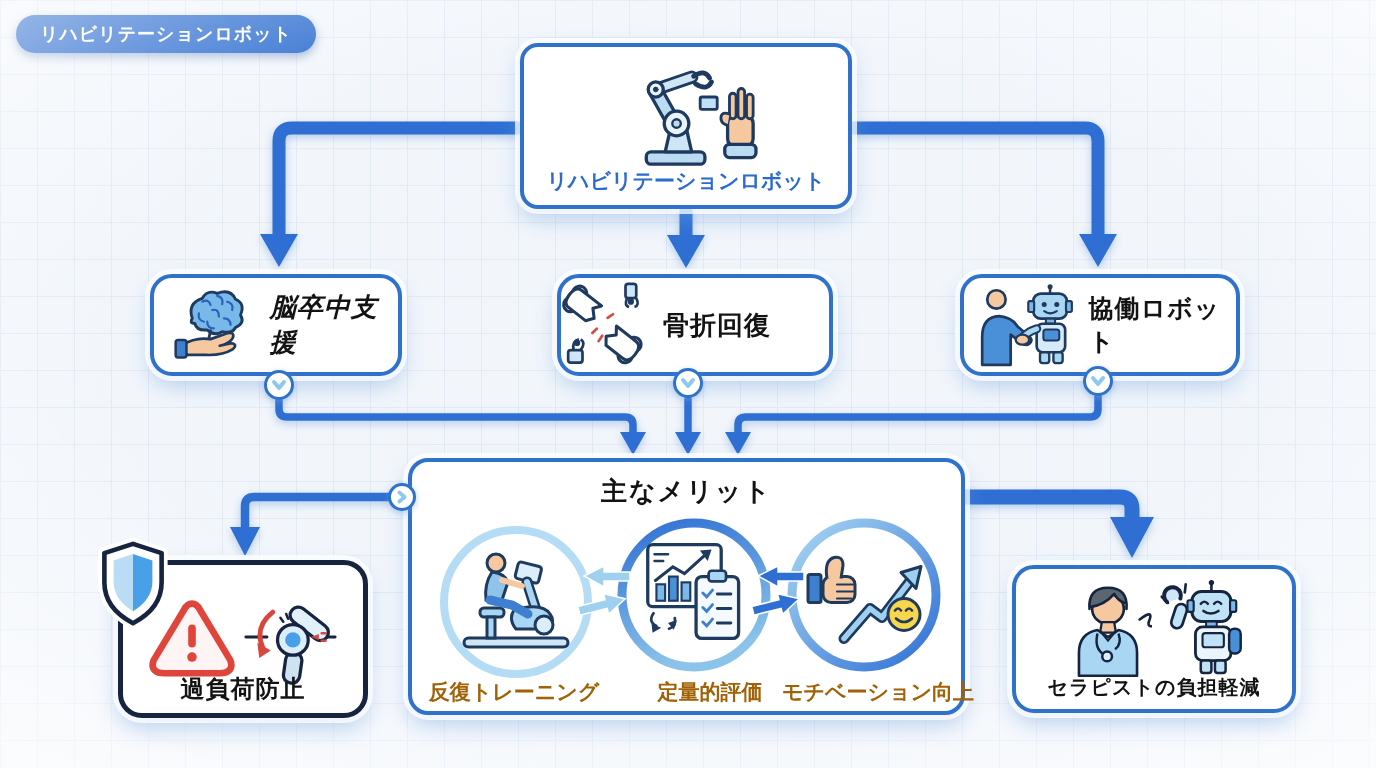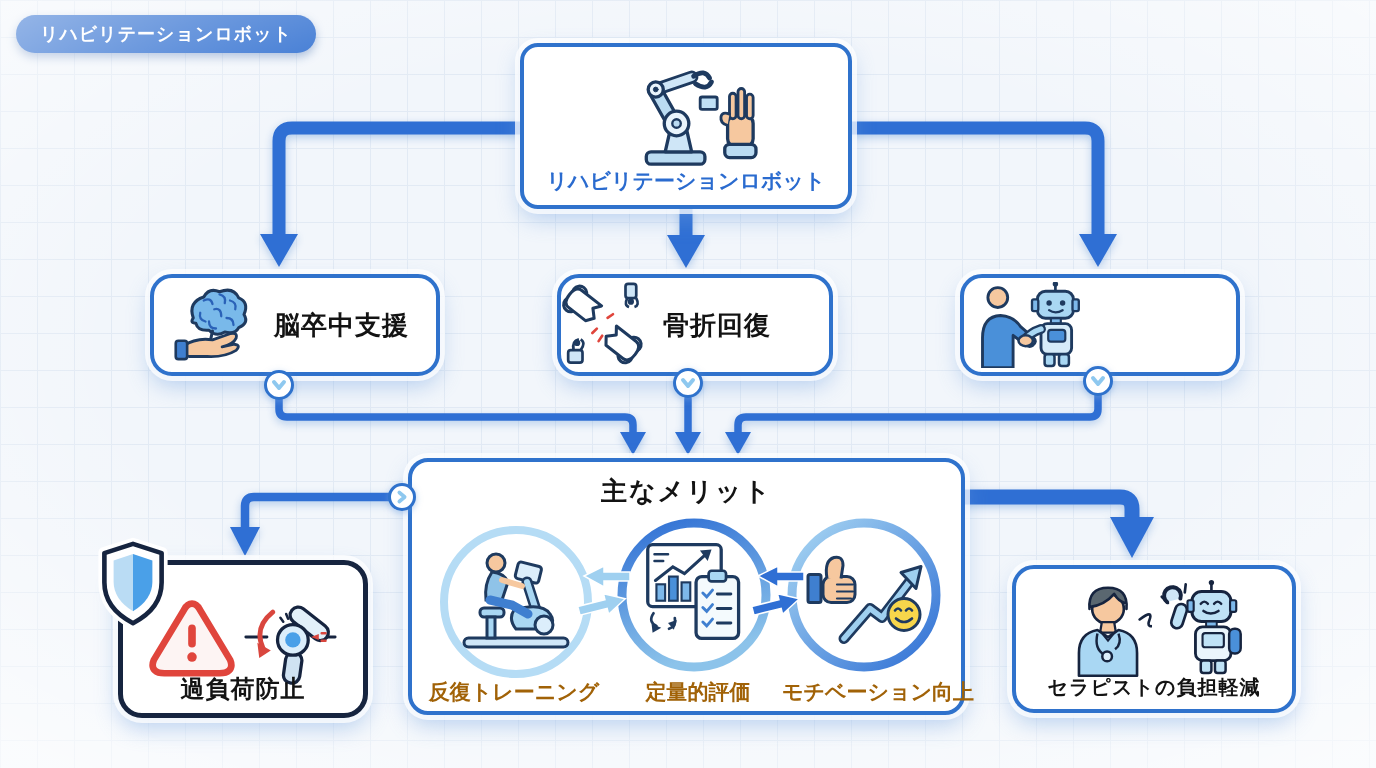--- a/index.html
+++ b/index.html
@@ -107,21 +107,21 @@
         <rect x="126" y="32" width="7" height="27" rx="3.5" fill="#f6c89f" stroke-width="3"></rect>
         <rect x="135" y="27" width="7" height="32" rx="3.5" fill="#f6c89f" stroke-width="3"></rect>
         <rect x="144" y="33" width="7" height="26" rx="3.5" fill="#f6c89f" stroke-width="3"></rect>
         <path d="M124 66 q-8 -2 -7 -9 q1 -6 9 -3" fill="#f6c89f" stroke-width="3"></path>
         <rect x="121" y="86" width="33" height="14" rx="5" fill="#badbf2" stroke-width="3.5"></rect>
       </g>
     </svg>
     <div class="blue-label">リハビリテーションロボット</div>
   </div>
 
-  <div class="node row2" style="left:150px;width:290px;padding-left:20px;gap:16px;">
+  <div class="node row2" style="left:150px;width:252px;padding-left:20px;gap:16px;font-style:italic;">
     <svg width="84" height="84" viewBox="0 0 96 96">
       <path d="M22 40 Q16 22 34 16 Q40 5 52 10 Q68 4 74 17 Q86 22 80 36 Q86 46 74 51 Q70 59 58 56 Q48 62 40 54 Q27 55 25 46 Q18 46 22 40 Z" fill="#79b9ea" stroke="#1e3a5f" stroke-width="3.5" stroke-linejoin="round"></path>
       <path d="M34 20 q8 -4 10 4 M52 13 q8 2 6 10 M64 20 q8 2 6 10 M30 34 q-2 8 6 10 M46 30 q8 -2 8 8 M60 40 q8 0 8 8 M40 44 q0 8 8 8" fill="none" stroke="#2a62b8" stroke-width="2.6" stroke-linecap="round"></path>
       <path d="M44 55 L42 64" stroke="#1e3a5f" stroke-width="3.5" stroke-linecap="round"></path>
       <path d="M10 72 Q26 62 44 65 L64 58 Q73 56 71 63 Q68 70 55 73 L69 70 Q77 71 71 77 Q58 85 38 84 L17 84 Q8 82 10 72 Z" fill="#f6c89f" stroke="#1e3a5f" stroke-width="3.2" stroke-linejoin="round"></path>
       <rect x="2" y="66" width="13" height="21" rx="3" fill="#3f7fd0" stroke="#1e3a5f" stroke-width="3"></rect>
     </svg>
     <div class="label">脳卒中支援</div>
   </div>
 
@@ -166,20 +166,21 @@
       <path d="M79 31 q7 5 15 0" fill="none" stroke="#1e3a5f" stroke-width="2.6" stroke-linecap="round"></path>
       <rect x="81" y="40" width="11" height="6" fill="#7db8ea" stroke="#1e3a5f" stroke-width="2.4"></rect>
       <rect x="70" y="46" width="34" height="34" rx="7" fill="#d6ebf9" stroke="#1e3a5f" stroke-width="3.2"></rect>
       <rect x="78" y="53" width="19" height="13" rx="3" fill="#4a90d9" stroke="#1e3a5f" stroke-width="2.4"></rect>
       <path d="M70 52 Q58 56 52 64" stroke="#1e3a5f" stroke-width="11" fill="none" stroke-linecap="round"></path>
       <path d="M70 52 Q58 56 52 64" stroke="#a9d7f3" stroke-width="6" fill="none" stroke-linecap="round"></path>
       <ellipse cx="53" cy="65" rx="8" ry="6" fill="#f6c89f" stroke="#1e3a5f" stroke-width="2.8"></ellipse>
       <rect x="74" y="80" width="11" height="13" rx="3" fill="#a9d7f3" stroke="#1e3a5f" stroke-width="2.8"></rect>
       <rect x="90" y="80" width="11" height="13" rx="3" fill="#a9d7f3" stroke="#1e3a5f" stroke-width="2.8"></rect>
     </svg>
+    <div class="label" style="font-size:25px;">協働ロボット</div>
   </div>
 
   <div class="chev" style="left:264px;top:370px;">
     <svg width="20" height="20" viewBox="0 0 20 20">
         <path d="M5 7 L10 13 L15 7" fill="none" stroke="#8ec8ef" stroke-width="4" stroke-linecap="round" stroke-linejoin="round"></path>
       </svg>
   </div>
   <div class="chev" style="left:673px;top:368px;">
     <svg width="20" height="20" viewBox="0 0 20 20">
         <path d="M5 7 L10 13 L15 7" fill="none" stroke="#8ec8ef" stroke-width="4" stroke-linecap="round" stroke-linejoin="round"></path>
@@ -281,21 +282,21 @@
       </g>
     </svg>
     <svg class="cyc" style="left:334px;top:102px;" width="64" height="56" viewBox="0 0 64 56">
       <g fill="#2f6fd4" stroke="#fff" stroke-width="1.5">
         <polygon points="12,12 32,2 32,8 58,8 58,17 32,17 32,23"></polygon>
         <polygon points="54,40 34,30 34,36 6,36 6,45 34,45 34,51" transform="rotate(-14 32 40)"></polygon>
       </g>
     </svg>
 
     <div class="mlabel" style="left:2px;">反復トレーニング</div>
-    <div class="mlabel" style="left:186px;text-align:center;">定量的評価</div>
+    <div class="mlabel" style="left:198px;text-align:center;">定量的評価</div>
     <div class="mlabel" style="left:366px;">モチベーション向上</div>
   </div>
 
   <div class="node dark outbox-l">
     <svg style="position:absolute;left:-26px;top:-28px;" width="72" height="94" viewBox="0 0 78 95">
       <path d="M39 4 L70 14 V46 Q70 74 39 90 Q8 74 8 46 V14 Z" fill="#fff" stroke="#fff" stroke-width="13" stroke-linejoin="round"></path>
       <path d="M39 4 L70 14 V46 Q70 74 39 90 Q8 74 8 46 V14 Z" fill="#fff" stroke="#16243f" stroke-width="5" stroke-linejoin="round"></path>
       <path d="M39 15 L39 77 Q18 64 18 45 V22 Z" fill="#badcf4"></path>
       <path d="M39 15 L39 77 Q60 64 60 45 V22 Z" fill="#4aa0e8"></path>
     </svg>

